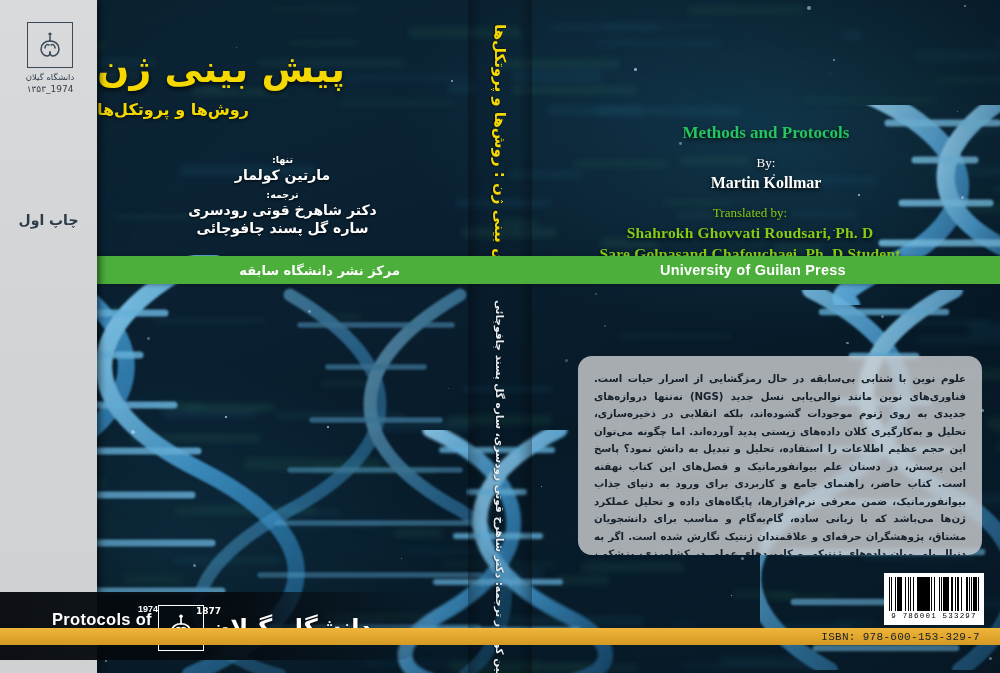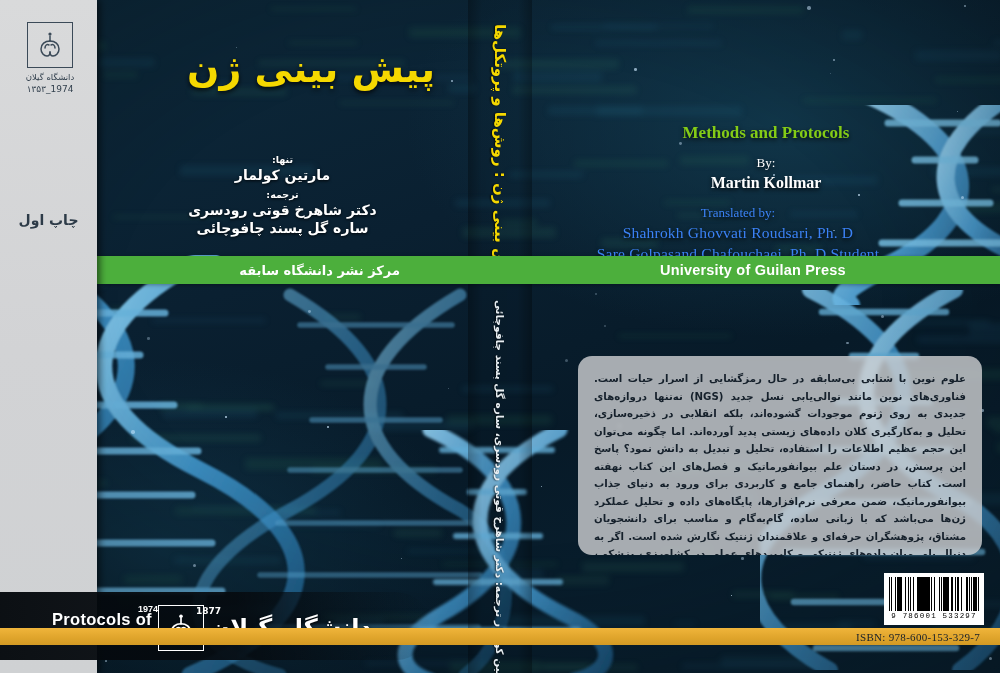--- a/index.html
+++ b/index.html
@@ -97,21 +97,21 @@
     font-family:"DejaVu Sans", sans-serif;
     font-size:13px;font-weight:bold;color:#ffffff;
   }
   .green-band .en-press{
     position:absolute;left:660px;
     font-size:14.5px;font-weight:bold;color:#ffffff;letter-spacing:.2px;
   }
 
   
   .back-title-wrap{
-    position:absolute;left:97px;top:48px;width:428px;text-align:center;direction:rtl;
+    position:absolute;left:97px;top:48px;width:428px;text-align:left;direction:rtl;
     font-family:"DejaVu Sans", sans-serif;
   }
   .fa-title{
     font-size:38px;font-weight:bold;color:#f5d800;line-height:1.15;
     text-shadow:0 2px 5px rgba(0,0,0,.85);
   }
   .fa-subtitle{
     margin-top:8px;font-size:16px;font-weight:bold;color:#f5d800;
     text-shadow:0 1px 4px rgba(0,0,0,.8);
   }
@@ -127,37 +127,37 @@
   
   .front-title{
     position:absolute;left:532px;top:62px;width:468px;text-align:center;
     font-family:"Liberation Serif", serif;
     font-size:47px;font-weight:bold;color:#f5d800;letter-spacing:.5px;
     text-shadow:0 3px 7px rgba(0,0,0,.85);
   }
   .front-sub{
     position:absolute;left:532px;top:123px;width:468px;text-align:center;
     font-family:"Liberation Serif", serif;
-    font-size:17px;font-weight:bold;color:#84cc16;
+    font-size:17px;font-weight:bold;color:#22c55e;
     text-shadow:0 2px 5px rgba(0,0,0,.8);
   }
   .front-byline{
     position:absolute;left:532px;top:155px;width:468px;text-align:center;
     font-family:"Liberation Serif", serif;color:#ffffff;
     text-shadow:0 2px 4px rgba(0,0,0,.9);
   }
   .front-byline .by{font-size:13px;font-weight:normal;}
   .front-byline .author{font-size:16px;font-weight:bold;margin-top:3px;}
   .front-trans{
-    position:absolute;left:536px;top:205px;width:404px;text-align:center;
-    font-family:"Liberation Serif", serif;color:#3b82f6;
+    position:absolute;left:548px;top:205px;width:404px;text-align:center;
+    font-family:"Liberation Serif", serif;color:#84cc16;
     text-shadow:0 2px 4px rgba(0,0,0,.9);
   }
   .front-trans .by{font-size:13px;}
-  .front-trans .tname{font-size:15.5px;font-weight:normal;margin-top:3px;letter-spacing:.2px;}
+  .front-trans .tname{font-size:15.5px;font-weight:bold;margin-top:3px;letter-spacing:.2px;}
 
   
   .blurb{
     position:absolute;left:578px;top:356px;width:404px;height:199px;
     background:rgba(208,209,211,.80);
     border-radius:14px;
     padding:14px 16px 10px 16px;
     direction:rtl;text-align:justify;
     font-family:"DejaVu Sans", sans-serif;
     font-size:10.2px;line-height:1.72;color:#15202b;font-weight:bold;
@@ -196,21 +196,21 @@
   }
 
   
   .gold-stripe{
     position:absolute;left:0;top:628px;width:1000px;height:17px;
     background:linear-gradient(180deg,#f0b53b 0%,#e0a52c 55%,#d39a24 100%);
   }
   .isbn{
     position:absolute;right:20px;top:629px;height:15px;
     display:flex;align-items:center;
-    font-family:Liberation Serif, serif;
+    font-family:Liberation Mono, monospace;
     font-size:11px;color:#17202a;letter-spacing:.3px;
   }
 
   
   .barcode{
     position:absolute;left:884px;top:573px;width:100px;height:52px;
     background:#ffffff;padding:4px 5px 2px 5px;
   }
   .bars{height:34px;width:100%;display:flex;align-items:stretch;gap:0;}
   .bars i{display:block;height:100%;}
@@ -520,20 +520,21 @@
       <span class="dot" style="width: 2.1021px; height: 2.1021px; left: 964.072px; top: 5.05195px; opacity: 0.51;"></span>
     </div>
 
   <div class="spine">
     <div class="spine-text spine-title">پیش بینی ژن : روش‌ها و پروتکل‌ها</div>
     <div class="spine-text spine-authors">تألیف: مارتین کولمار    ترجمه: دکتر شاهرخ قوتی رودسری، ساره گل پسند چافوچائی</div>
   </div>
 
   <div class="back-title-wrap">
     <div class="fa-title">پیش بینی ژن</div>
+    <div class="fa-subtitle">روش‌ها و پروتکل‌ها</div>
   </div>
 
   <div class="credits">
     <div class="lbl">تنها:</div>
     <div class="nm">مارتین کولمار</div>
     <div class="lbl">ترجمه:</div>
     <div class="nm">دکتر شاهرخ قوتی رودسری</div>
     <div class="nm">ساره گل پسند چافوچائی</div>
   </div>
 

